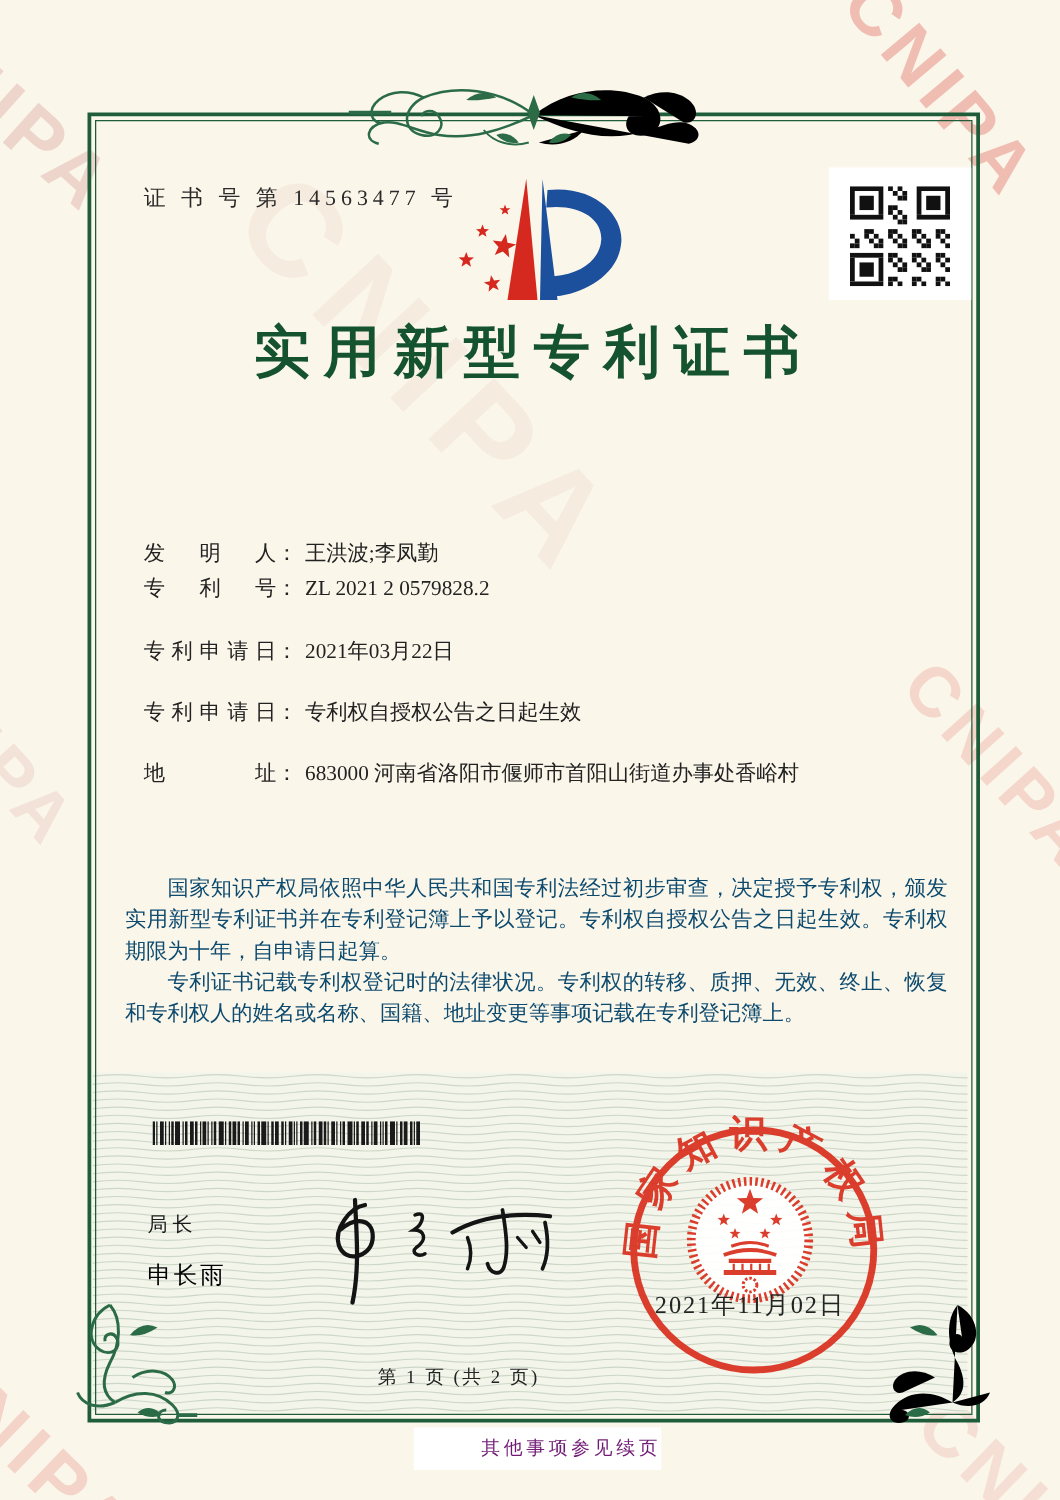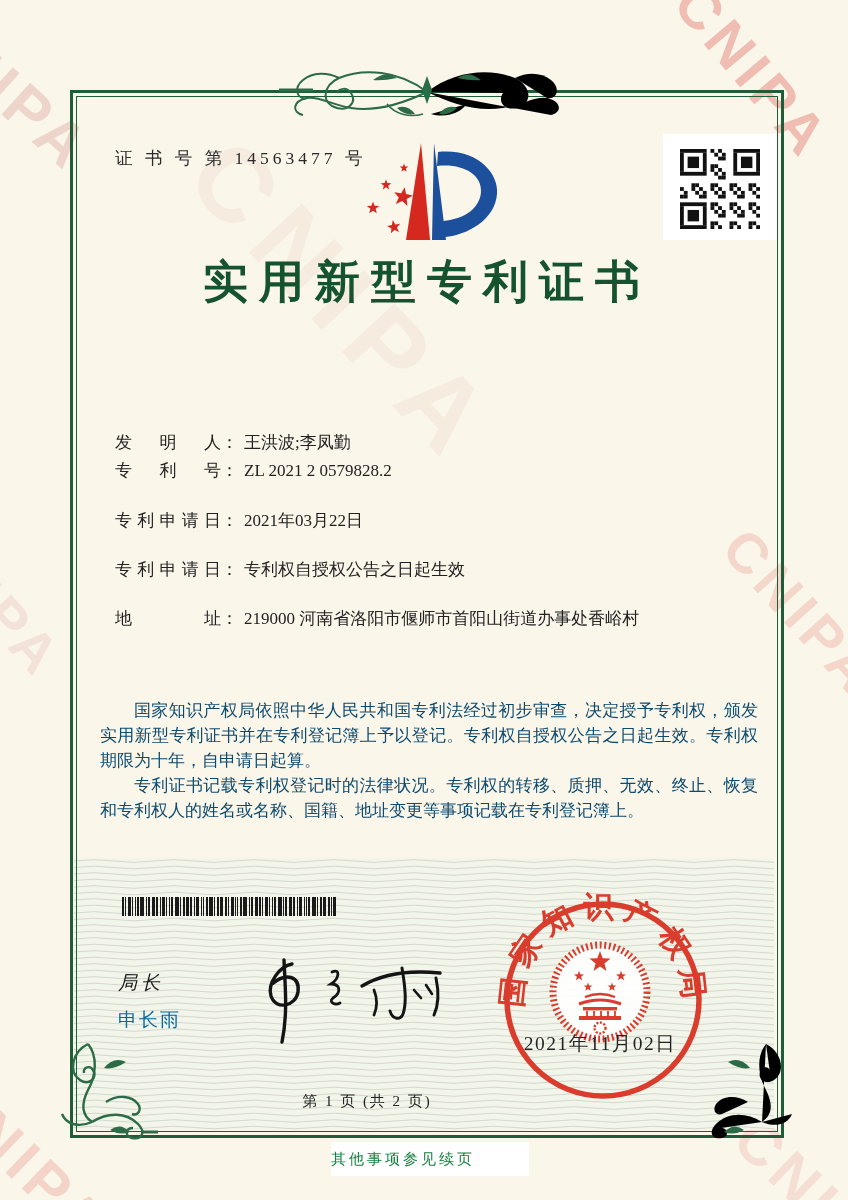--- a/index.html
+++ b/index.html
@@ -32,28 +32,28 @@
   .flabel{display:inline-block;width:106px;text-align:justify;text-align-last:justify;color:#222;}
   .fcolon{display:inline-block;color:#222;}
   .fvalue{display:inline-block;margin-left:6px;color:#222;}
   .pair2{position:absolute;left:338px;top:0;}
   
   .body-text{position:absolute;left:100px;top:698px;width:658px;font-size:17px;line-height:25px;
              text-align:justify;color:#0c4a6e;}
   .body-text p{margin:0;text-indent:2em;}
   
   .barcode{position:absolute;left:122px;top:897px;}
-  .sig-title{position:absolute;left:118px;top:970px;font-size:19px;letter-spacing:4px;color:#1a1a1a;font-style:italic;}
-  .sig-name{position:absolute;left:118px;top:1007px;font-size:19px;letter-spacing:2px;color:#0369a1;}
+  .sig-title{position:absolute;left:118px;top:970px;font-size:16px;letter-spacing:4px;color:#1a1a1a;}
+  .sig-name{position:absolute;left:118px;top:1007px;font-size:19px;letter-spacing:2px;color:#000000;}
   .signature{position:absolute;left:228px;top:938px;}
   .seal{position:absolute;left:495px;top:892px;}
   .page-footer{position:absolute;left:74px;top:1092px;width:586px;text-align:center;font-size:15px;
                letter-spacing:2px;color:#222;}
   .cont-box{position:absolute;left:331px;top:1142px;width:198px;height:34px;background:#ffffff;
-            text-align:left;line-height:34px;font-size:15px;letter-spacing:3px;color:#15803d;}
+            text-align:right;line-height:34px;font-size:15px;letter-spacing:3px;color:#701a75;}
   .ornament{position:absolute;}
   .orn-top{left:277px;top:64px;}
   .corner-bl{left:58px;top:1042px;}
   .corner-br{left:696px;top:1042px;}
 </style>
 </head>
 <body>
 
 <div class="page">
 
@@ -288,21 +288,21 @@
   <div class="field-row" style="top:459px">
     <span class="flabel">专利号</span><span class="fcolon">：</span><span class="fvalue">ZL 2021 2 0579828.2</span>
   </div>
   <div class="field-row" style="top:509px">
     <span class="flabel">专利申请日</span><span class="fcolon">：</span><span class="fvalue">2021年03月22日</span>
   </div>
   <div class="field-row" style="top:558px">
     <span class="flabel">专利申请日</span><span class="fcolon">：</span><span class="fvalue">专利权自授权公告之日起生效</span>
   </div>
   <div class="field-row" style="top:607px">
-    <span class="flabel">地址</span><span class="fcolon">：</span><span class="fvalue">219000 河南省洛阳市偃师市首阳山街道办事处香峪村</span>
+    <span class="flabel">地址</span><span class="fcolon">：</span><span class="fvalue">683000 河南省洛阳市偃师市首阳山街道办事处香峪村</span>
   </div>
 
   <div class="body-text">
     <p>国家知识产权局依照中华人民共和国专利法经过初步审查，决定授予专利权，颁发实用新型专利证书并在专利登记簿上予以登记。专利权自授权公告之日起生效。专利权期限为十年，自申请日起算。</p>
     <p>专利证书记载专利权登记时的法律状况。专利权的转移、质押、无效、终止、恢复和专利权人的姓名或名称、国籍、地址变更等事项记载在专利登记簿上。</p>
   </div>
 
   <svg class="barcode" width="216" height="19">
       <g id="barcode-bars" fill="#1a1a1a">
         <rect x="0" y="0" width="2" height="19"></rect>

